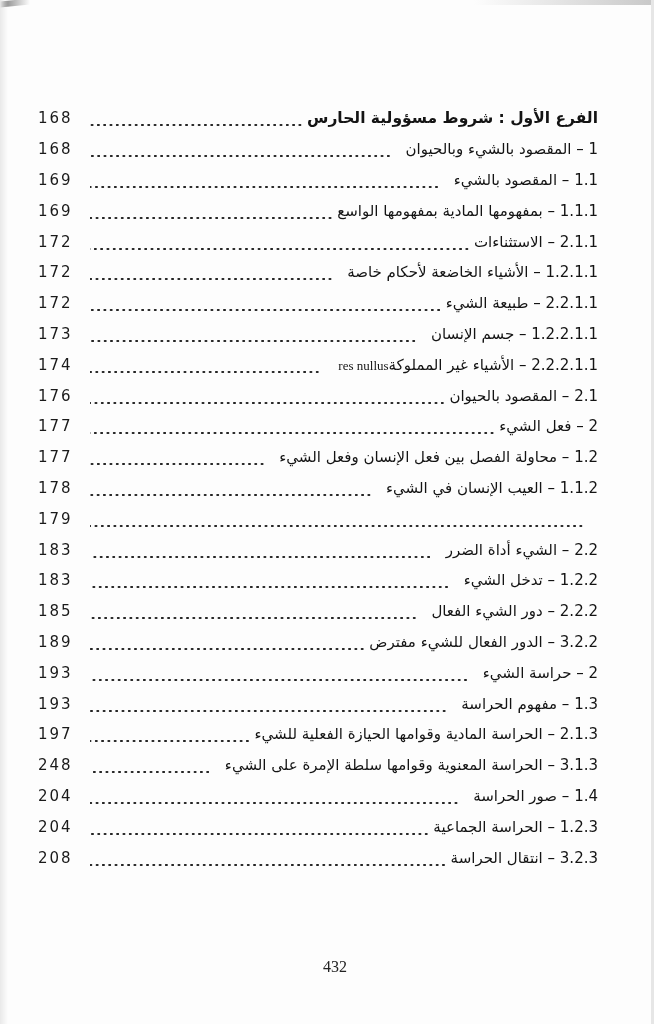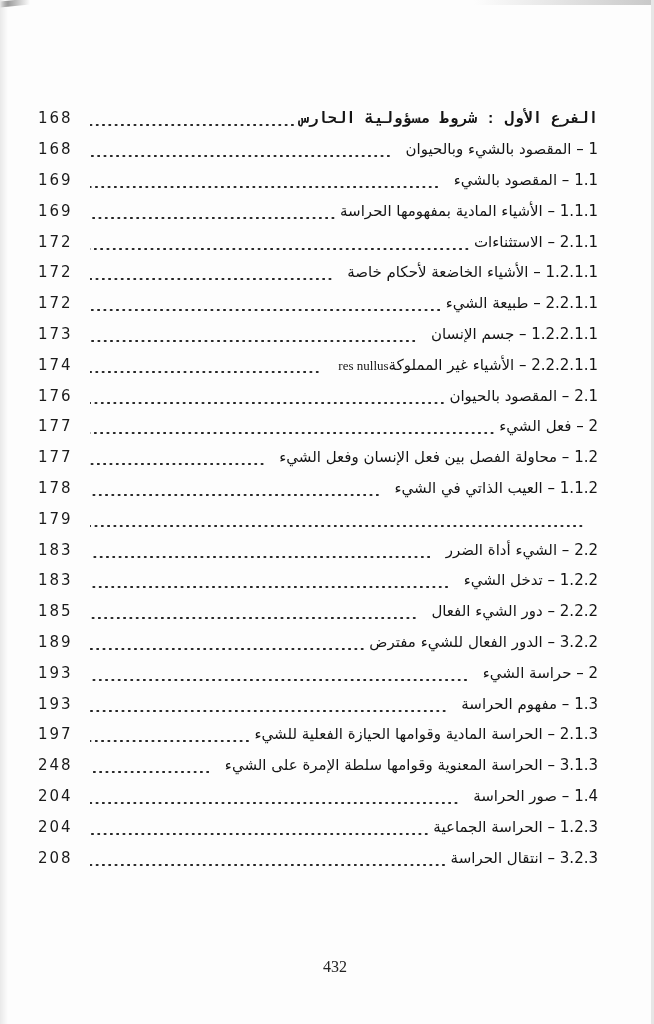--- a/index.html
+++ b/index.html
@@ -82,21 +82,20 @@
       direction: rtl;
       font-family: "DejaVu Sans", sans-serif;
       font-size: 15px;
       color: #141414;
       white-space: nowrap;
       text-align: right;
     }
     .entry-text.heading {
       font-weight: bold;
       font-size: 15.5px;
-      font-family: Liberation Mono, monospace;
     }
     .entry-text .latin {
       font-family: "Liberation Serif", serif;
       font-size: 13px;
       margin-left: 4px;
       unicode-bidi: isolate;
       text-align: right;
     }
     .gap {
       flex: 0 0 auto;
@@ -141,21 +140,21 @@
     <div class="toc-row">
       <span class="page-num">169</span>
       <span class="leader"></span>
       <span class="gap"></span>
       <span class="entry-text">1.1 – المقصود بالشيء</span>
     </div>
 
     <div class="toc-row">
       <span class="page-num">169</span>
       <span class="leader"></span>
-      <span class="entry-text">1.1.1 – الأشياء المادية بمفهومها الحراسة</span>
+      <span class="entry-text">1.1.1 – بمفهومها المادية بمفهومها الواسع</span>
     </div>
 
     <div class="toc-row">
       <span class="page-num">172</span>
       <span class="leader"></span>
       <span class="entry-text">2.1.1 – الاستثناءات</span>
     </div>
 
     <div class="toc-row">
       <span class="page-num">172</span>
@@ -200,21 +199,21 @@
       <span class="page-num">177</span>
       <span class="leader"></span>
       <span class="gap"></span>
       <span class="entry-text">1.2 – محاولة الفصل بين فعل الإنسان وفعل الشيء</span>
     </div>
 
     <div class="toc-row">
       <span class="page-num">178</span>
       <span class="leader"></span>
       <span class="gap"></span>
-      <span class="entry-text">1.1.2 – العيب الذاتي في الشيء</span>
+      <span class="entry-text">1.1.2 – العيب الإنسان في الشيء</span>
     </div>
 
     <div class="toc-row">
       <span class="page-num">179</span>
       <span class="leader"></span>
       <span class="gap"></span>
     </div>
 
     <div class="toc-row">
       <span class="page-num">183</span>

